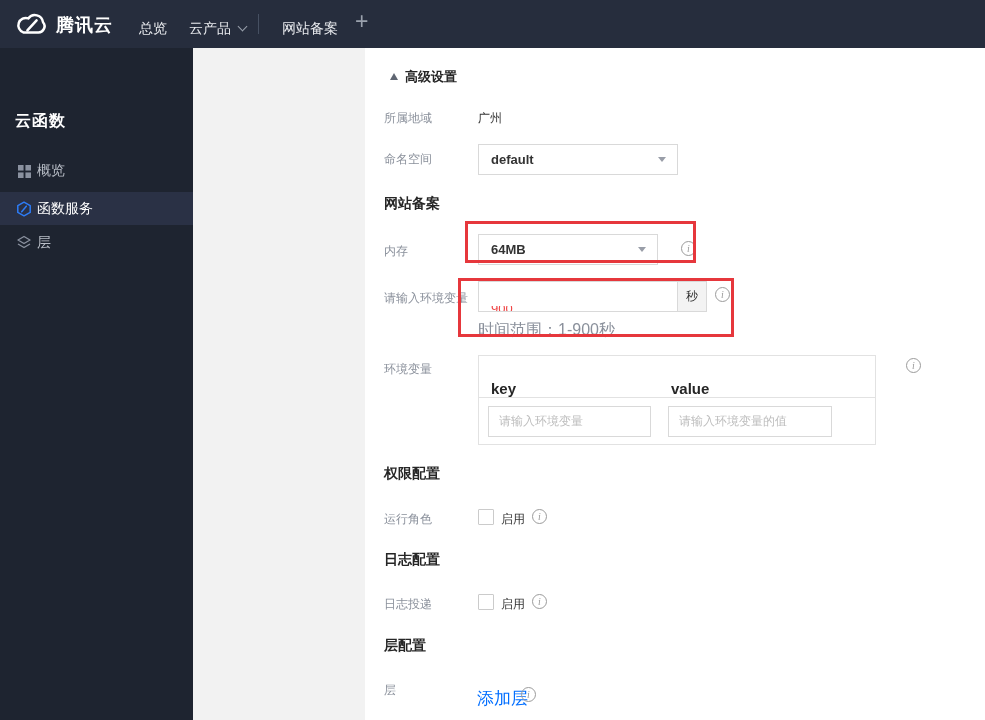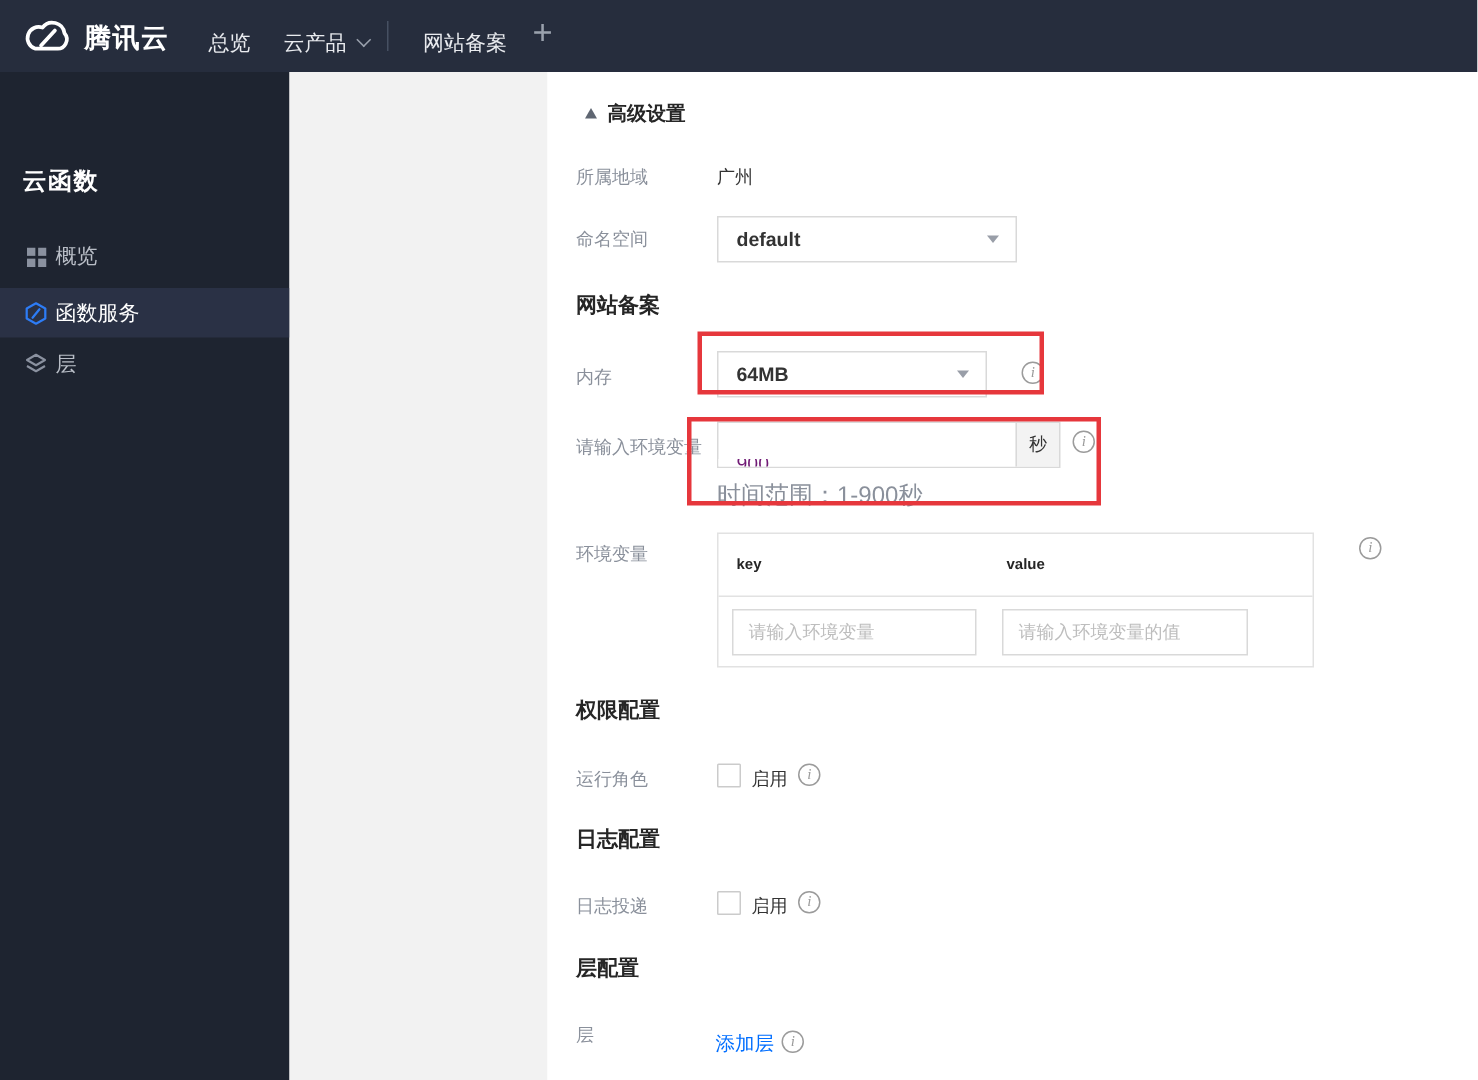--- a/index.html
+++ b/index.html
@@ -32,34 +32,34 @@
   .main { position:absolute; left:365px; top:48px; width:620px; height:672px; background:#fff; }
   .form-label { position:absolute; left:384px; font-size:12px; color:#8a909b; }
   .section-title { position:absolute; left:384px; font-size:14px; font-weight:bold; color:#262626; }
   .adv-toggle { position:absolute; left:390px; top:67px; cursor:pointer; }
   .adv-tri { display:inline-block; width:0; height:0; border-left:4.5px solid transparent; border-right:4.5px solid transparent; border-bottom:7px solid #5f6672; vertical-align:1px; margin-right:7px; }
   .adv-text { font-size:13px; font-weight:bold; color:#262626; }
   .plain-value { position:absolute; left:478px; font-size:12px; color:#333; }
   .select { position:absolute; left:478px; height:31px; border:1px solid #d9d9d9; background:#fff; font-size:13px; color:#333; line-height:29px; padding-left:12px; cursor:pointer;font-weight:bold; }
   .select-caret { position:absolute; right:11px; top:12px; width:0; height:0; border-left:4.5px solid transparent; border-right:4.5px solid transparent; border-top:5.5px solid #999ea8; }
   .input-group { position:absolute; left:478px; top:281px; width:229px; height:31px; border:1px solid #d9d9d9; display:flex; background:#fff; }
-  .input-group input { flex:1; min-width:0; border:none; outline:none; padding-left:12px; font-size:13px; color:#701a75; font-family:inherit;margin-top:24px; }
+  .input-group input { flex:1; min-width:0; border:none; outline:none; padding-left:12px; font-size:13px; color:#ef4444; font-family:inherit;margin-top:24px; }
   .unit-addon { width:29px; background:#f3f3f3; border-left:1px solid #d9d9d9; text-align:center; line-height:29px; font-size:12px; color:#333; }
   .hint { position:absolute; left:478px; top:320px; font-size:16px; color:#8a909b; }
   .info { position:absolute; width:15px; height:15px; border:1px solid #9b9b9b; border-radius:50%; color:#9b9b9b; font-size:10px; line-height:13px; text-align:center; font-family:"Liberation Serif",serif; font-style:italic; cursor:pointer; background:#fff0; }
   .env-table { position:absolute; left:478px; top:355px; width:398px; height:90px; border:1px solid #e2e2e2; background:#fff; }
-  .env-head { height:42px; border-bottom:1px solid #e2e2e2; display:flex; align-items:center; font-size:10px; font-weight:bold; color:#262626; }
+  .env-head { height:42px; border-bottom:1px solid #e2e2e2; display:flex; align-items:flex-end; font-size:15px; font-weight:bold; color:#262626; }
   .env-head .col1 { padding-left:12px; width:192px; }
   .env-row { display:flex; align-items:center; height:46px; }
   .env-row input { width:163px; height:31px; border:1px solid #d9d9d9; margin-left:9px; padding-left:10px; font-size:12px; color:#333; outline:none; font-family:inherit; }
   .env-row input.val { width:164px; margin-left:17px; }
   input::placeholder { color:#bdbdbd; }
   .checkbox { position:absolute; left:478px; width:16px; height:16px; border:1px solid #cbcbcb; border-radius:1px; background:#fff; cursor:pointer; }
   .check-label { position:absolute; left:501px; font-size:12px; color:#333; }
-  .link { position:absolute; color:#006eff; font-size:13px; cursor:pointer; }
+  .link { position:absolute; color:#006eff; font-size:17px; cursor:pointer; }
   .redbox { position:absolute; border:3px solid #e6373c; z-index:9; pointer-events:none; }
   .red-memory { left:465px; top:221px; width:231px; height:42px; }
   .red-timeout { left:458px; top:278px; width:276px; height:59px; }
 </style>
 </head>
 <body>
 
 <div class="topnav">
   <svg class="logo" viewBox="0 0 36 26" fill="none">
     <path d="M29 11.2 A8.2 8.2 0 0 0 14.3 7.4 A7.3 7.3 0 0 0 9.3 21.4 L23.5 21.4 A6.2 6.2 0 0 0 29 11.2 Z" stroke="#ffffff" stroke-width="2.5" stroke-linejoin="round"></path>

